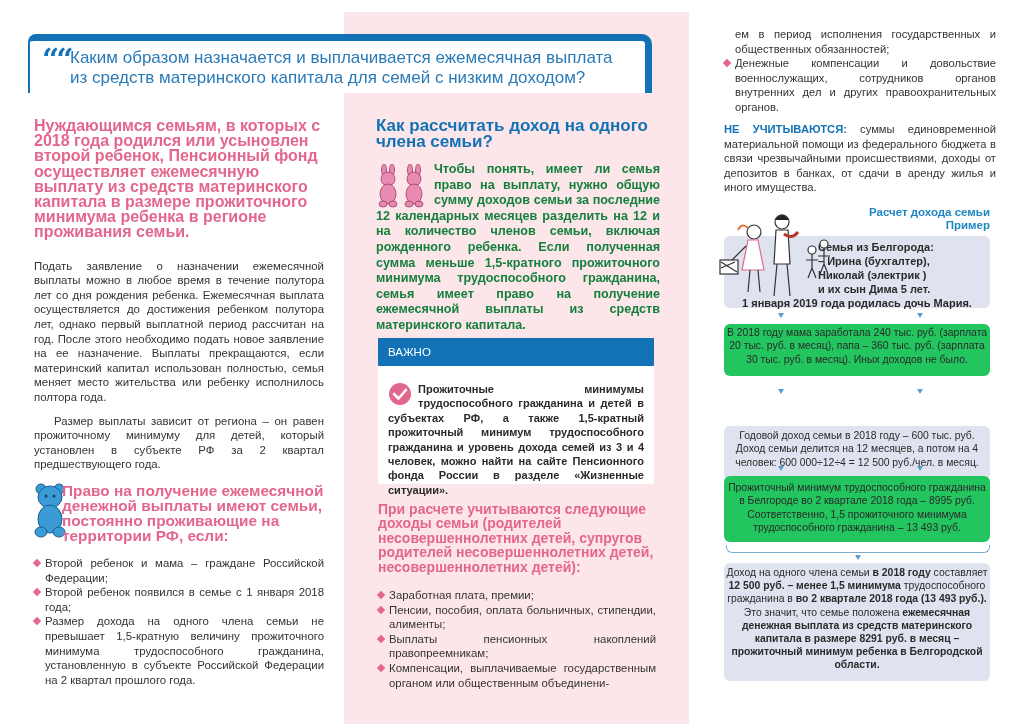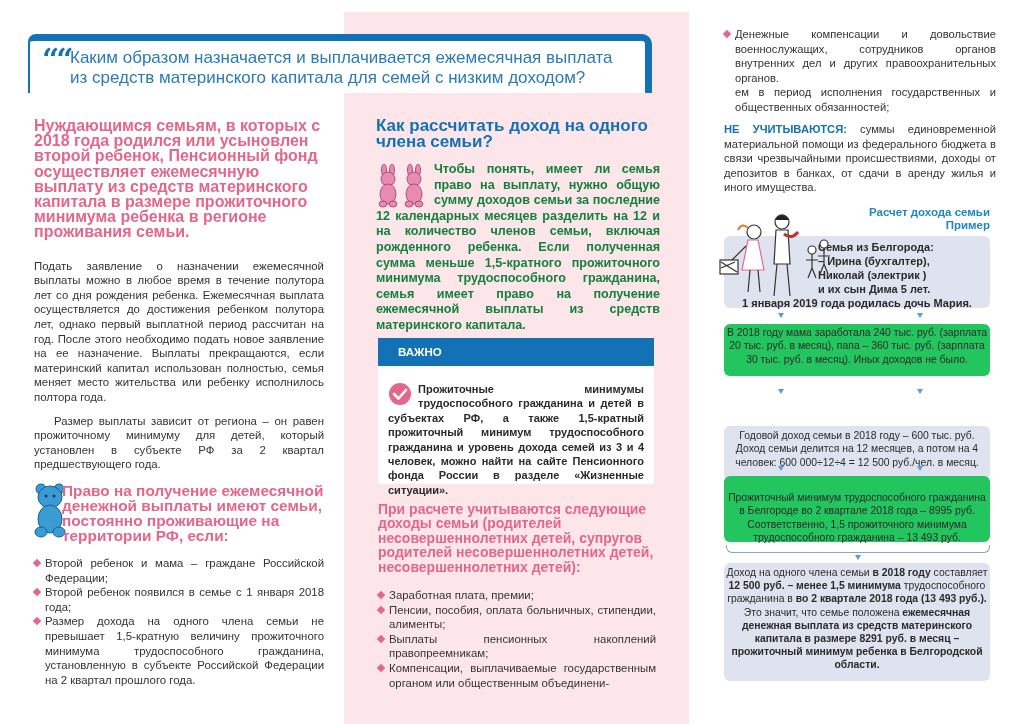--- a/index.html
+++ b/index.html
@@ -32,21 +32,21 @@
   .bullets li { position: relative; padding-left: 11px; font-size: 11.4px; line-height: 14.6px; color: #333; text-align: justify; }
   .bullets li .diamond { position: absolute; left: 0; top: 4px; width: 6px; height: 6px; background: #e3678c; transform: rotate(45deg); }
   .col1-bullets { position: absolute; left: 34px; top: 556px; width: 290px; }
 
   
   .col2 { position: absolute; left: 376px; top: 118px; width: 288px; }
   .blue-head { color: #1272b5; font-weight: bold; font-size: 17px; line-height: 16px; }
   .col2-lead { position: absolute; left: 0; top: 44px; width: 284px; color: #15803d; font-weight: bold; font-size: 12.6px; line-height: 15.6px; text-align: justify; }
 
   .important { position: absolute; left: 378px; top: 338px; width: 276px; height: 146px; background: #fff; }
-  .important-head { height: 28px; background: #1272b5; color: #fff; font-weight: bold; font-size: 11.5px; line-height: 28px; padding-left: 20px; }
+  .important-head { height: 28px; background: #1272b5; color: #fff; font-weight: normal; font-size: 11.5px; line-height: 28px; padding-left: 10px; }
   .important-text { position: absolute; left: 10px; top: 44px; width: 256px; font-weight: bold; font-size: 11px; line-height: 14.4px; color: #2a2a2a; text-align: justify; }
 
   .col2-sub { position: absolute; left: 378px; top: 502px; width: 280px; font-size: 14px; line-height: 14.4px; }
   .col2-bullets { position: absolute; left: 378px; top: 588px; width: 278px; }
 
   
   .col3-bullets { position: absolute; left: 724px; top: 27px; width: 272px; }
   .col3-bullets li { font-size: 11.2px; line-height: 14.6px; }
   .col3-note { position: absolute; left: 724px; top: 122px; width: 272px; font-size: 11.2px; line-height: 14.6px; text-align: justify; }
   .col3-note .lbl { color: #1272b5; font-weight: bold; }
@@ -56,21 +56,21 @@
   .family-icon { position: absolute; left: 710px; top: 212px; width: 120px; height: 88px; }
 
   .box { position: absolute; left: 724px; width: 266px; border-radius: 6px; text-align: center; font-size: 10.4px; line-height: 13.4px; color: #2a2a2a; }
   .box-blue { background: #dfe3ef; }
   .box-gray { background: #22c55e; }
   .box1 { top: 236px; height: 72px; padding-top: 4px; text-align: left; }
   .box1 .fam { margin-left: 94px; font-weight: bold; font-size: 11px; line-height: 14px; }
   .box1 .birth { text-align: center; font-weight: bold; font-size: 11px; line-height: 14px; margin-top: 0px; }
   .box2 { top: 324px; height: 52px; padding-top: 2px; }
   .box3 { top: 402px; height: 54px; padding-top: 3px; margin-top: 24px; }
-  .box4 { top: 476px; height: 66px; padding-top: 15px; }
+  .box4 { top: 476px; height: 66px; padding-top: 5px; }
   .box5 { top: 563px; height: 118px; padding-top: 3px; font-size: 10.4px; line-height: 13.2px; }
   .box5 b { font-weight: bold; }
 
   .arrow { position: absolute; width: 0; height: 0; border-left: 3px solid transparent; border-right: 3px solid transparent; border-top: 5px solid #5b9ccf; }
   .brace { position: absolute; left: 726px; top: 545px; width: 264px; height: 8px; border: 1px solid #7aaccf; border-top: none; border-radius: 0 0 6px 6px; }
 </style>
 </head>
 <body>
 
 <div class="pink-band"></div>
@@ -143,22 +143,22 @@
 <div class="pink-head col2-sub">При расчете учитываются следующие доходы семьи (родителей несовершеннолетних детей, супругов родителей несовершеннолетних детей, несовершеннолетних детей):</div>
 
 <ul class="bullets col2-bullets">
   <li><span class="diamond"></span><span>Заработная плата, премии;</span></li>
   <li><span class="diamond"></span><span>Пенсии, пособия, оплата больничных, стипендии, алименты;</span></li>
   <li><span class="diamond"></span><span>Выплаты пенсионных накоплений правопреемникам;</span></li>
   <li><span class="diamond"></span><span>Компенсации, выплачиваемые государственным органом или общественным объединени-</span></li>
 </ul>
 
 <ul class="bullets col3-bullets">
+  <li><span>ем в период исполнения государственных и общественных обязанностей;</span></li>
   <li><span class="diamond"></span><span>Денежные компенсации и довольствие военнослужащих, сотрудников органов внутренних дел и других правоохранительных органов.</span></li>
-  <li><span>ем в период исполнения государственных и общественных обязанностей;</span></li>
 </ul>
 
 <p class="col3-note">
   <span class="lbl">НЕ УЧИТЫВАЮТСЯ:</span><span> суммы единовременной материальной помощи из федерального бюджета в связи чрезвычайными происшествиями, доходы от депозитов в банках, от сдачи в аренду жилья и иного имущества.</span>
 </p>
 
 <div class="calc-title">
   <div>Расчет дохода семьи</div>
   <div>Пример</div>
 </div>

